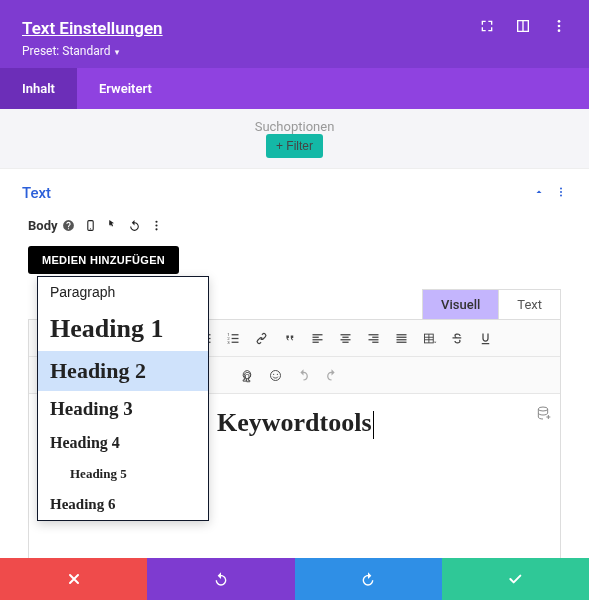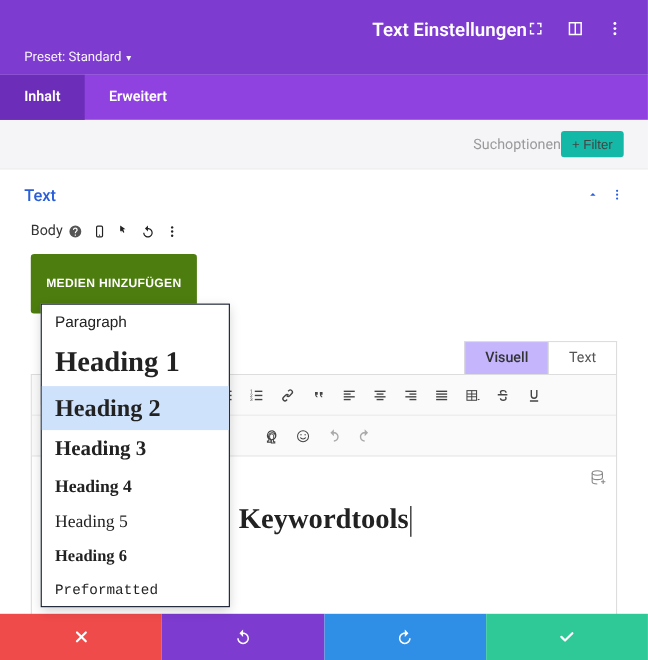--- a/index.html
+++ b/index.html
@@ -1,59 +1,59 @@
 <!DOCTYPE html>
 <html><head>
 <meta charset="utf-8">
 <style>
   * { box-sizing: border-box; margin: 0; padding: 0; }
   body { font-family: -apple-system, BlinkMacSystemFont, "Segoe UI", Roboto, sans-serif; width: 589px; height: 600px; overflow: hidden; position: relative; background: #fff; }
   .header { background: #7e3bd0; color: #fff; padding: 18px 22px 10px 22px; }
-  .header-row1 { display: flex; align-items: center; justify-content: flex-end; }
+  .header-row1 { display: flex; align-items: center; justify-content: space-between; text-decoration: underline; }
   .title { font-size: 17px; font-weight: 600; }
   .header-icons { display: flex; gap: 20px; align-items: center; }
   .header-icons svg { width: 16px; height: 16px; fill: #fff; }
   .preset { font-size: 12px; margin-top: 6px; opacity: 0.95; }
   .preset .chev { font-size: 9px; margin-left: 2px; }
   .tabs { background: #8f42e0; display: flex; }
   .tab { padding: 13px 22px; font-size: 13px; font-weight: 600; color: #fff; cursor: pointer; }
   .tab.active { background: #6c2eb8; }
-  .searchbar { display: flex; justify-content: flex-end; align-items: center; padding: 10px 22px; background: #f5f5f8; border-bottom: 1px solid #eee; }
+  .searchbar { display: flex; justify-content: flex-end; align-items: center; padding: 10px 22px; background: #f5f5f8; border-bottom: 1px solid #eee; flex-direction: column; }
   .searchbar .placeholder { color: #999; font-size: 13px; }
   .filter-btn { background: #14b8a6; border: none; padding: 5px 10px; font-size: 12px; color: #444; cursor: pointer; border-radius: 3px; }
   .section-head { display: flex; justify-content: space-between; align-items: center; padding: 14px 22px 8px 22px; }
   .section-head .label { color: #2b5fd9; font-size: 15px; font-weight: 500; }
   .section-head .right { display: flex; gap: 10px; align-items: center; color: #2b5fd9; }
-  .body-row { display: flex; align-items: center; padding: 4px 28px 8px 28px; font-size: 13px; font-weight: 400; color: #333; }
+  .body-row { display: flex; align-items: center; padding: 4px 28px 8px 28px; font-size: 13px; font-weight: 700; color: #333; }
   .body-row .ic { width: 22px; height: 22px; border: 1px solid transparent; display: flex; align-items: center; justify-content: center; cursor: pointer; border-radius: 3px; }
   .body-row .ic svg { width: 13px; height: 13px; }
-  .media-btn { margin: 2px 0 25px 28px; background: #4d7c0f; color: #fff; border: none; padding: 21px 14px; font-size: 11px; font-weight: 700; letter-spacing: .3px; border-radius: 3px; cursor: pointer; }
+  .media-btn { margin: 2px 0 15px 28px; background: #000000; color: #fff; border: none; padding: 8px 14px; font-size: 11px; font-weight: 700; letter-spacing: .3px; border-radius: 3px; cursor: pointer; }
   .mode-tabs { display: flex; justify-content: flex-end; padding: 0 28px; gap: 0; }
   .mode-tab { border: 1px solid #ddd; border-bottom: none; padding: 7px 18px; font-size: 13px; color: #555; cursor: pointer; margin-left: -1px; }
   .mode-tab.active { background: #c4b5fd; color: #333; font-weight: 500; }
   .editor-area { margin: 0 28px; border: 1px solid #ddd; position: relative; }
   .toolbar { display: flex; flex-wrap: wrap; align-items: center; gap: 4px; padding: 6px 8px; border-bottom: 1px solid #e6e6e6; background: #fafafa; }
   .format-select { display: flex; align-items: center; gap: 6px; border: 1px solid #ccc; padding: 3px 8px; font-size: 12px; color: #555; cursor: pointer; border-radius: 2px; background: #fff; width: 96px; justify-content: space-between; }
   .tbtn { width: 24px; height: 24px; display: flex; align-items: center; justify-content: center; cursor: pointer; color: #444; border-radius: 2px; }
   .tbtn svg { width: 15px; height: 15px; fill: currentColor; }
   .toolbar2 { display: flex; align-items: center; gap: 4px; padding: 6px 8px 6px 8px; border-bottom: 1px solid #e6e6e6; background: #fafafa; }
   .toolbar2-spacer { width: 194px; }
   .content-area { min-height: 200px; padding: 14px 16px; position: relative; }
-  .content-text { font-family: Georgia, 'Times New Roman', serif; font-size: 26px; font-weight: 700; color: #222; margin-left: 172px; margin-top: 28px; }
+  .content-text { font-family: Georgia, 'Times New Roman', serif; font-size: 26px; font-weight: 700; color: #222; margin-left: 172px; }
   .cursor { display:inline-block; width:1px; height:28px; background:#000; vertical-align:middle; margin-left:1px; }
   .extra-icon { position: absolute; right: 8px; top: 10px; width: 18px; height: 18px; display:flex; align-items:center; justify-content:center; color:#888; cursor:pointer; }
   .dropdown { position: absolute; left: 37px; top: 276px; width: 172px; background: #fff; border: 1px solid #0f172a; box-shadow: 0 3px 10px rgba(0,0,0,0.18); z-index: 40; font-family: Georgia, 'Times New Roman', serif; }
   .dropdown .opt { padding: 7px 12px; cursor: pointer; color: #222; }
   .dropdown .opt.selected { background: #cfe2fb; }
   .dropdown .p { font-size: 14px; font-family: -apple-system, sans-serif; font-weight:400; }
   .dropdown .h1 { font-size: 26px; font-weight: 800; }
   .dropdown .h2 { font-size: 22px; font-weight: 700; }
   .dropdown .h3 { font-size: 19px; font-weight: 700; }
   .dropdown .h4 { font-size: 16px; font-weight: 700; }
-  .dropdown .h5 { font-size: 16px; font-weight: 400; }
+  .dropdown .h5 { font-size: 13px; font-weight: 700; margin-left: 20px; }
   .dropdown .h6 { font-size: 15px; font-weight: 700; }
   .dropdown .pre { font-family: "Courier New", monospace; font-size: 13px; }
   .bottom-bar { position: absolute; bottom: 0; left: 0; right: 0; display: flex; height: 42px; }
   .bottom-bar .bb { flex: 1; display: flex; align-items: center; justify-content: center; color: #fff; cursor: pointer; }
   .bb.red { background: #ef4b4b; }
   .bb.purple { background: #7e3bd0; }
   .bb.blue { background: #2f8fe6; }
   .bb.green { background: #2fc897; }
   .bb svg { width: 16px; height: 16px; fill: #fff; }
 </style>
@@ -299,21 +299,20 @@
 
 
 <div class="dropdown">
   <div class="opt p">Paragraph</div>
   <div class="opt h1">Heading 1</div>
   <div class="opt h2 selected">Heading 2</div>
   <div class="opt h3">Heading 3</div>
   <div class="opt h4">Heading 4</div>
   <div class="opt h5">Heading 5</div>
   <div class="opt h6">Heading 6</div>
-  <div class="opt pre">Preformatted</div>
 </div>
 
 
 <div class="bottom-bar">
   <div class="bb red">
       <svg viewBox="0 0 24 24">
         <path d="M18 6L6 18M6 6l12 12" stroke="#fff" stroke-width="3" stroke-linecap="round"></path>
       </svg>
     </div>
   <div class="bb purple">

